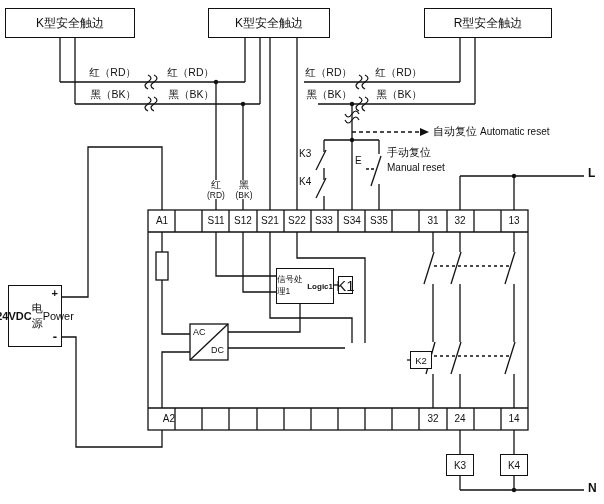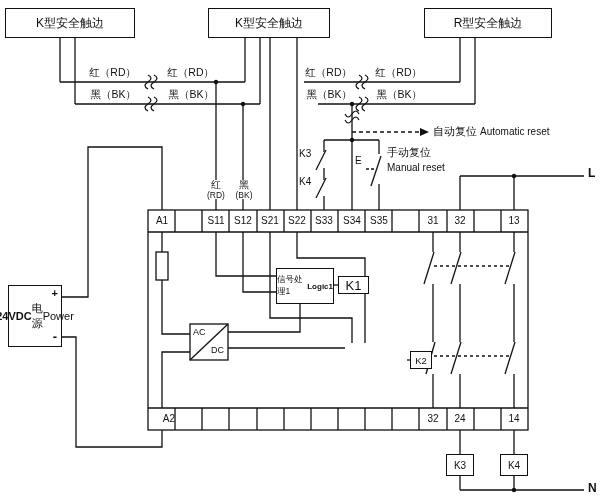--- a/index.html
+++ b/index.html
@@ -236,21 +236,21 @@
 
   <span class="term" style="left:149px;top:413px;text-align:right;">A2</span>
   <span class="term" style="left:420px;top:413px;">32</span>
   <span class="term" style="left:447px;top:413px;">24</span>
   <span class="term" style="left:501px;top:413px;">14</span>
 
   <div class="cbox2" style="left:276px;top:268px;width:58px;height:36px;border-width:1.2px;">
     <span style="font-size:8.5px;">信号处理1</span>
     <span style="font-size:8px;font-weight:bold;">Logic1</span>
   </div>
-  <div class="cbox" style="left:338px;top:276px;width:31px;height:18px;font-size:13px;border-width:1.2px;">
+  <div class="cbox" style="left:338px;top:276px;width:15px;height:18px;font-size:15px;border-width:1.2px;">
     <span>K1</span>
   </div>
   <div class="cbox" style="left:410px;top:351px;width:22px;height:18px;font-size:9.5px;border-width:1.2px;">
     <span>K2</span>
   </div>
 
   <span class="lbl" style="left:193px;top:327px;font-size:9px;">AC</span>
   <span class="lbl" style="left:211px;top:345px;font-size:9px;">DC</span>
 
   <div class="cbox" style="left:446px;top:454px;width:28px;height:22px;font-size:10px;">

